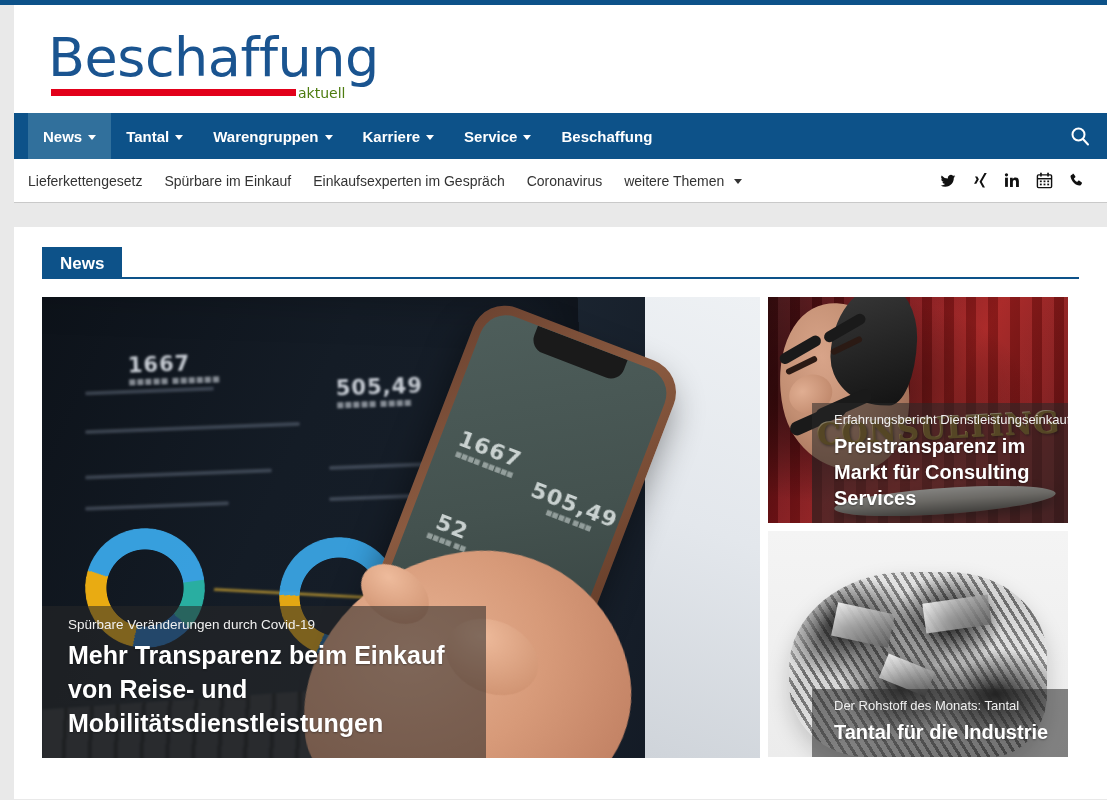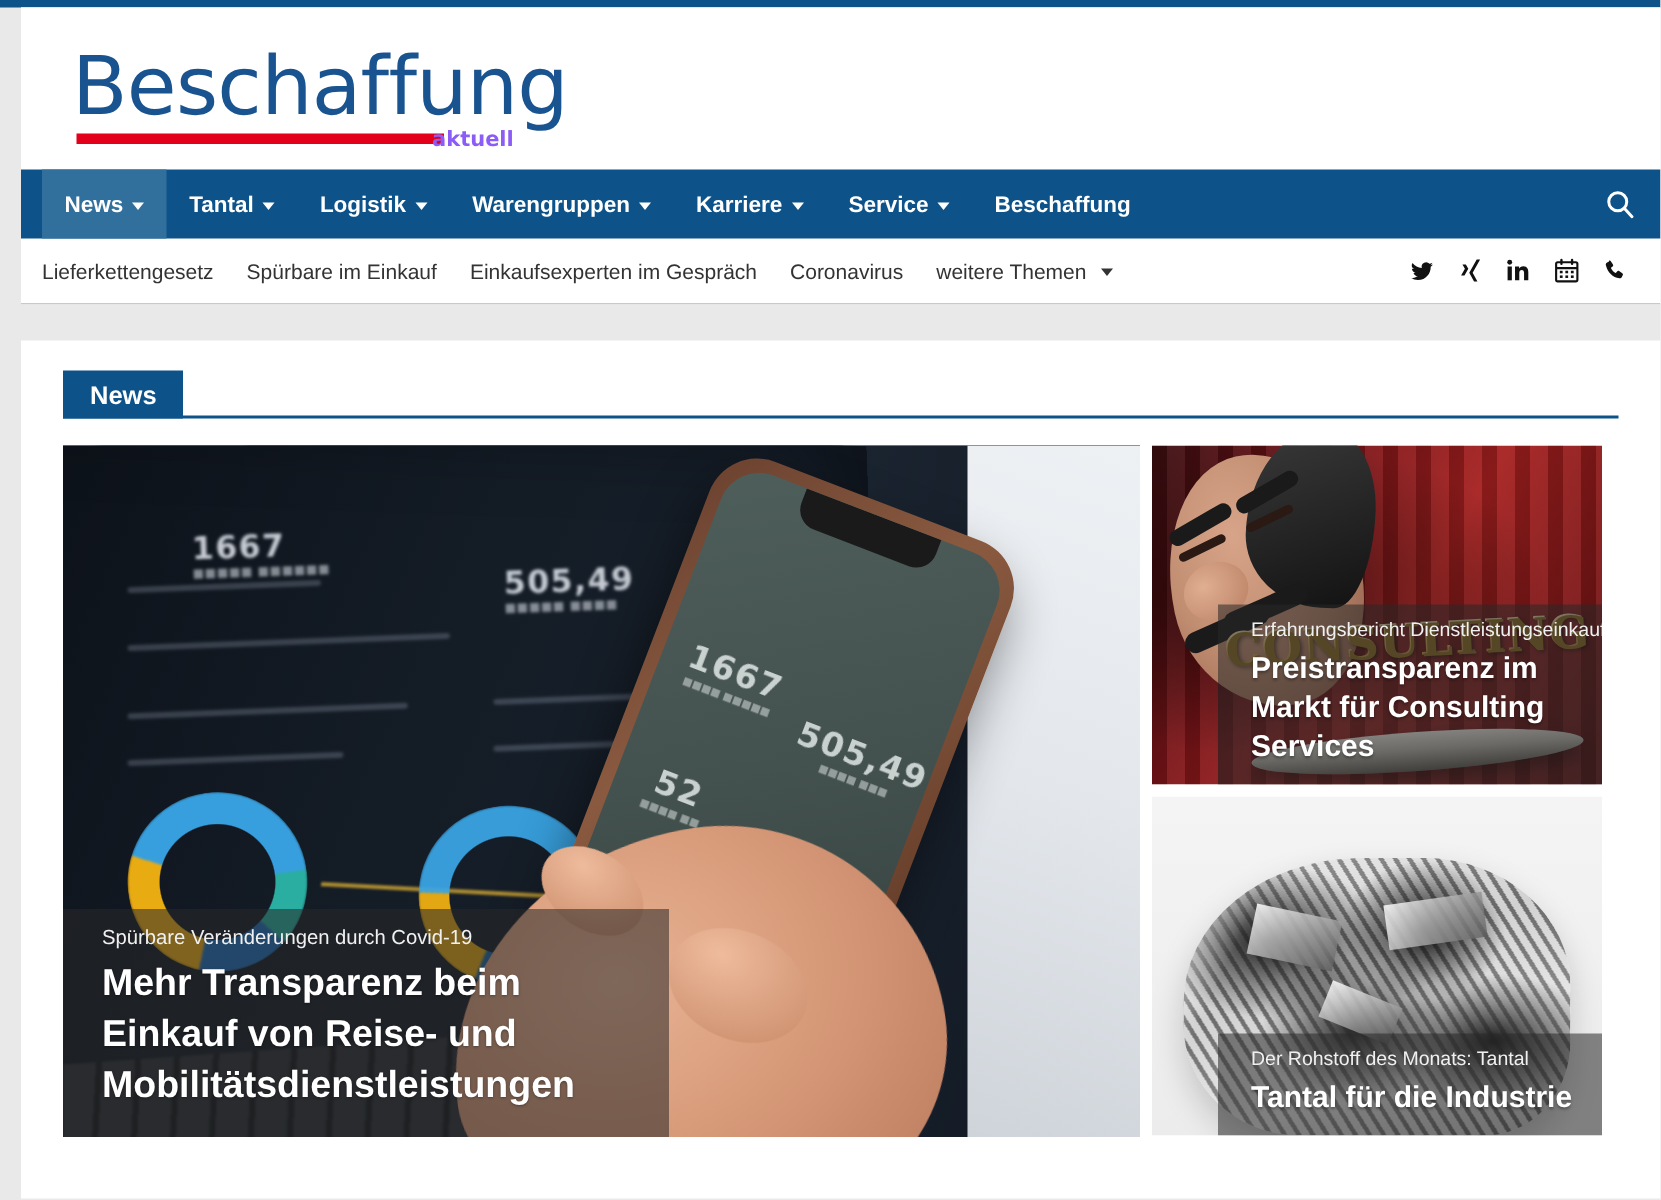--- a/index.html
+++ b/index.html
@@ -45,25 +45,25 @@
   .logo-rule {
     position: absolute;
     left: 3px;
     top: 62px;
     width: 245px;
     height: 7px;
     background: #e2001a;
   }
   .logo-sub {
     position: absolute;
-    left: 240px;
+    left: 250px;
     top: 58px;
     font-size: 14px;
-    font-weight: bold;
-    color: #8b5cf6;
+    font-weight: normal;
+    color: #4d7c0f;
     font-family: "DejaVu Sans", sans-serif;
   }
 
   
   .nav-primary {
     background: #0d5289;
     height: 46px;
     display: flex;
     align-items: stretch;
     position: relative;
@@ -200,21 +200,21 @@
     cursor: pointer;
   }
 
   
   .caption {
     position: absolute;
     left: 0; bottom: 0;
     background: rgba(40,40,40,0.55);
     padding: 12px 26px 16px 26px;
   }
-  .hero .caption { width: 404px; padding: 10px 22px 18px 26px; }
+  .hero .caption { width: 444px; padding: 10px 22px 18px 26px; }
   .side-card .caption { width: 286px; padding: 8px 14px 12px 22px; margin-left: 44px; }
 
   .kicker {
     color: #f0f0f0;
     font-size: 13px;
     line-height: 18px;
     margin-bottom: 4px;
   }
   .hero .kicker { font-size: 13.5px; }
   .headline {
@@ -525,24 +525,20 @@
     </div>
   </div>
 
   <nav class="nav-primary">
     <div class="nav-item active">
       <span>News</span>
       <span class="caret"></span>
     </div>
     <div class="nav-item">
       <span>Tantal</span>
-      <span class="caret"></span>
-    </div>
-    <div class="nav-item">
-      <span>Logistik</span>
       <span class="caret"></span>
     </div>
     <div class="nav-item">
       <span>Warengruppen</span>
       <span class="caret"></span>
     </div>
     <div class="nav-item">
       <span>Karriere</span>
       <span class="caret"></span>
     </div>

